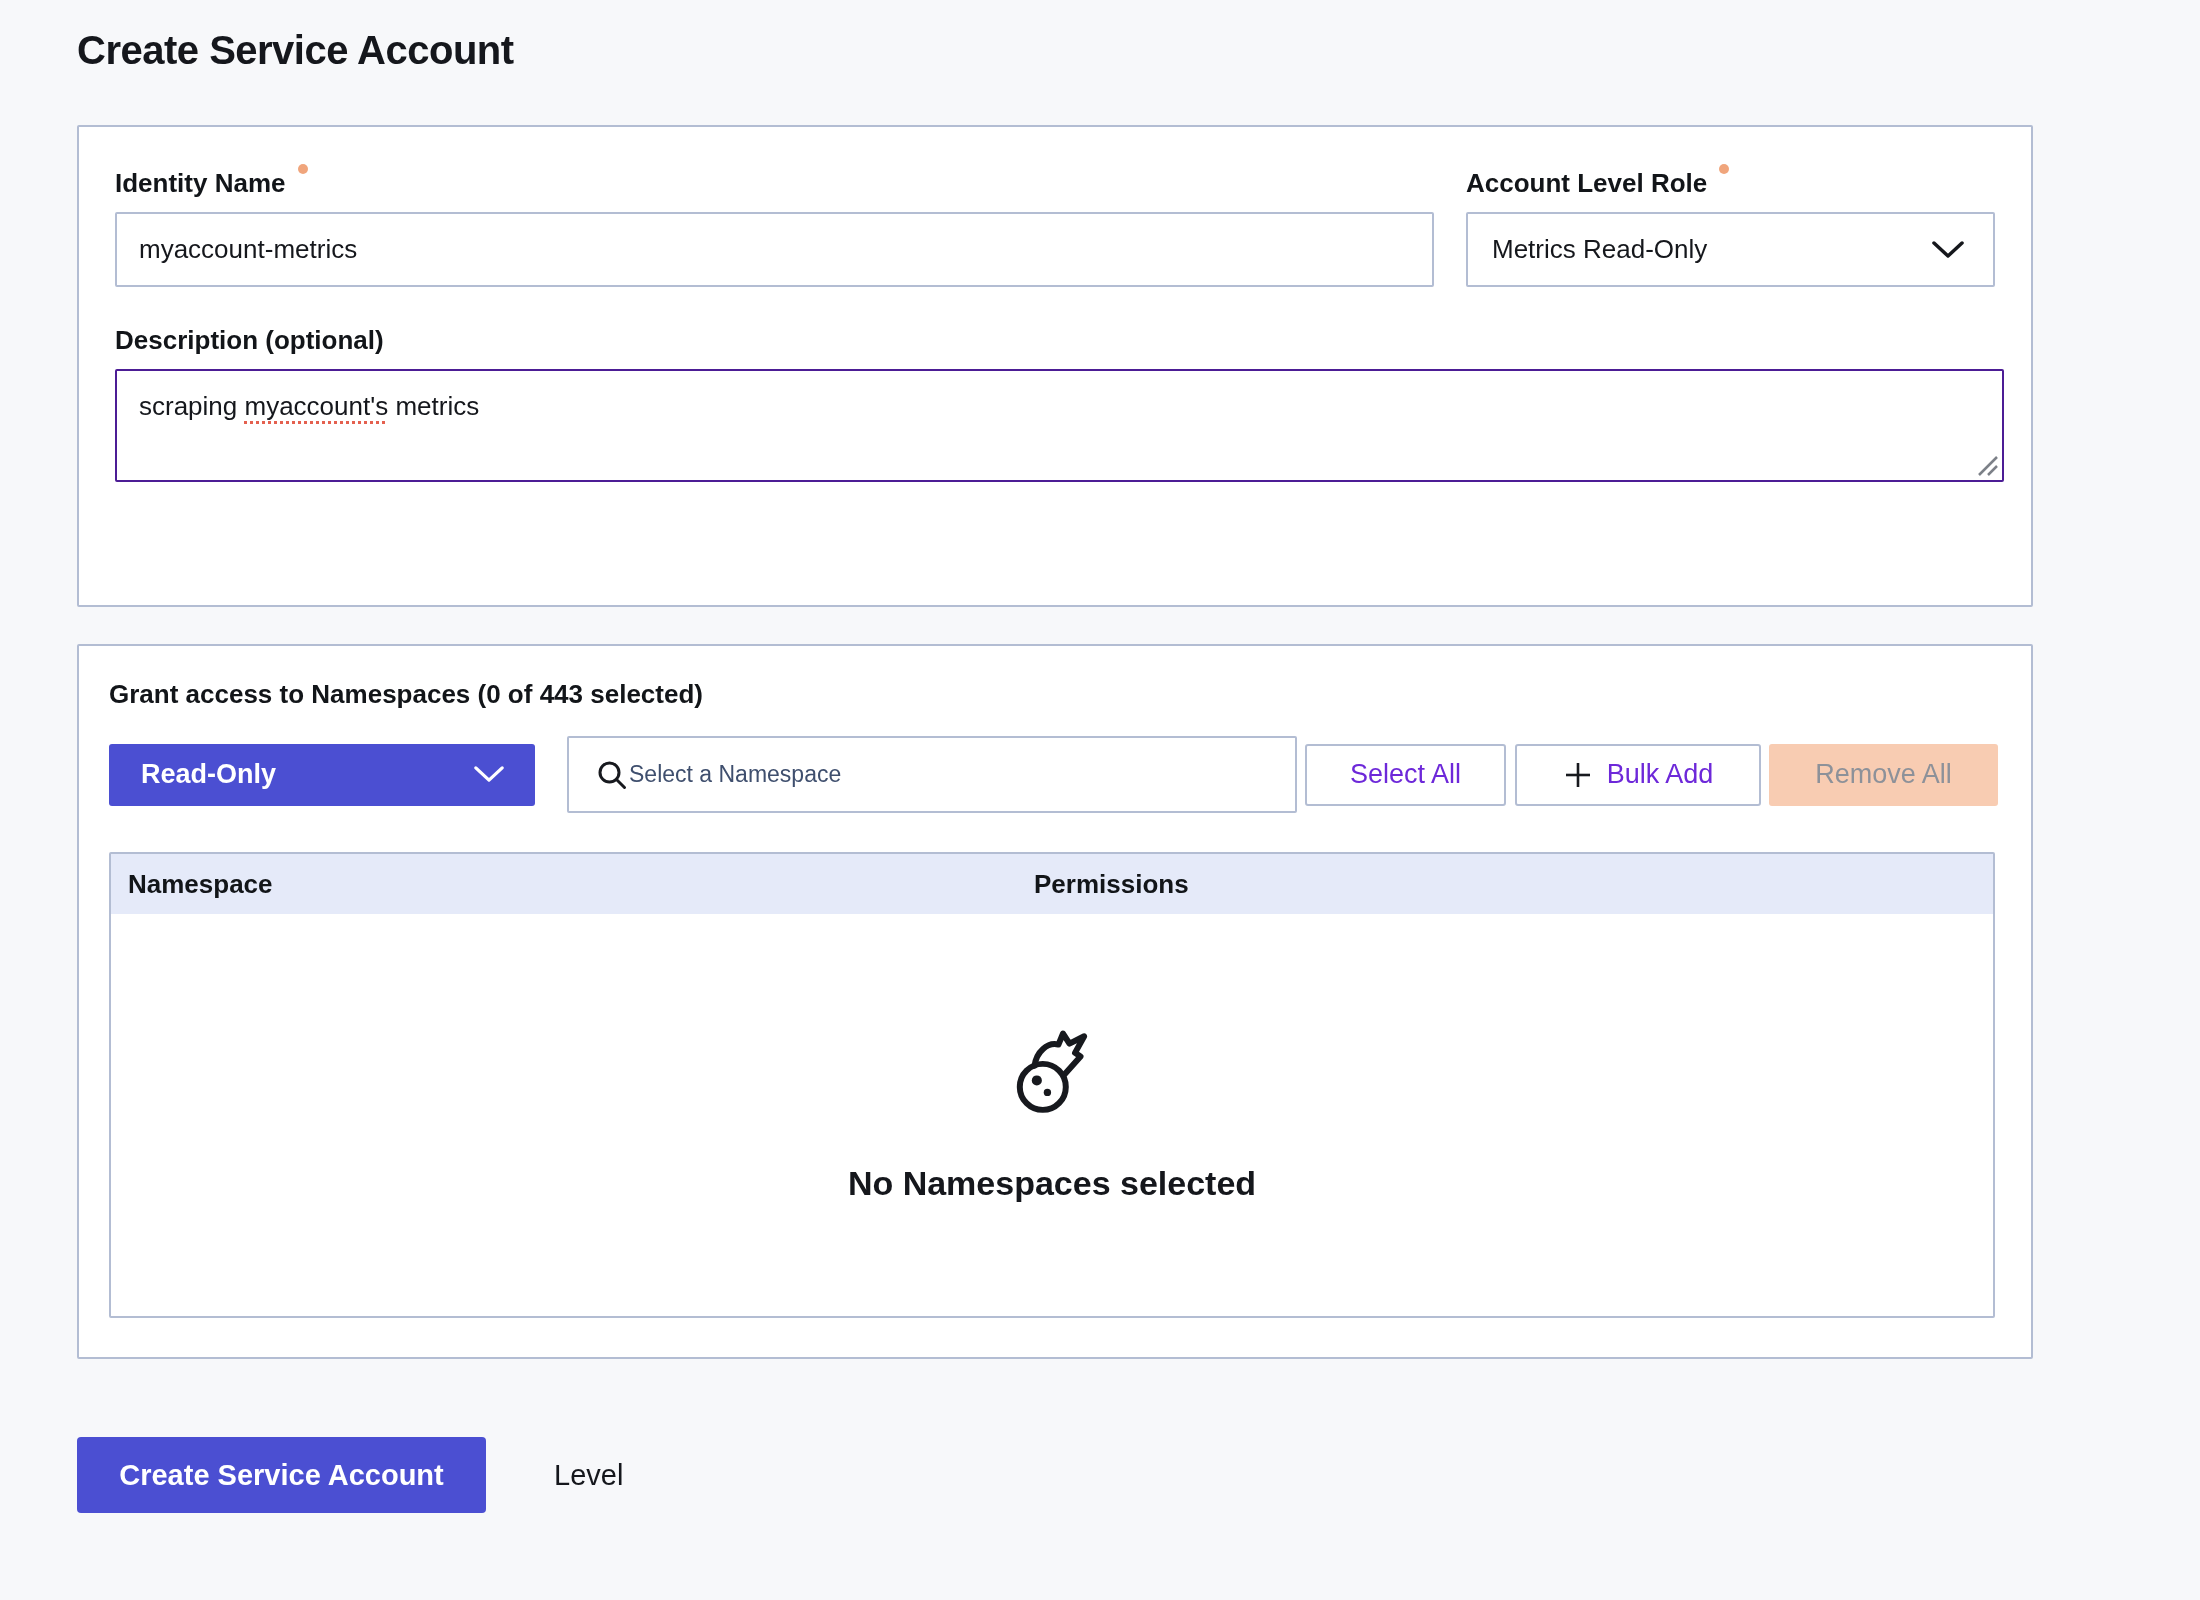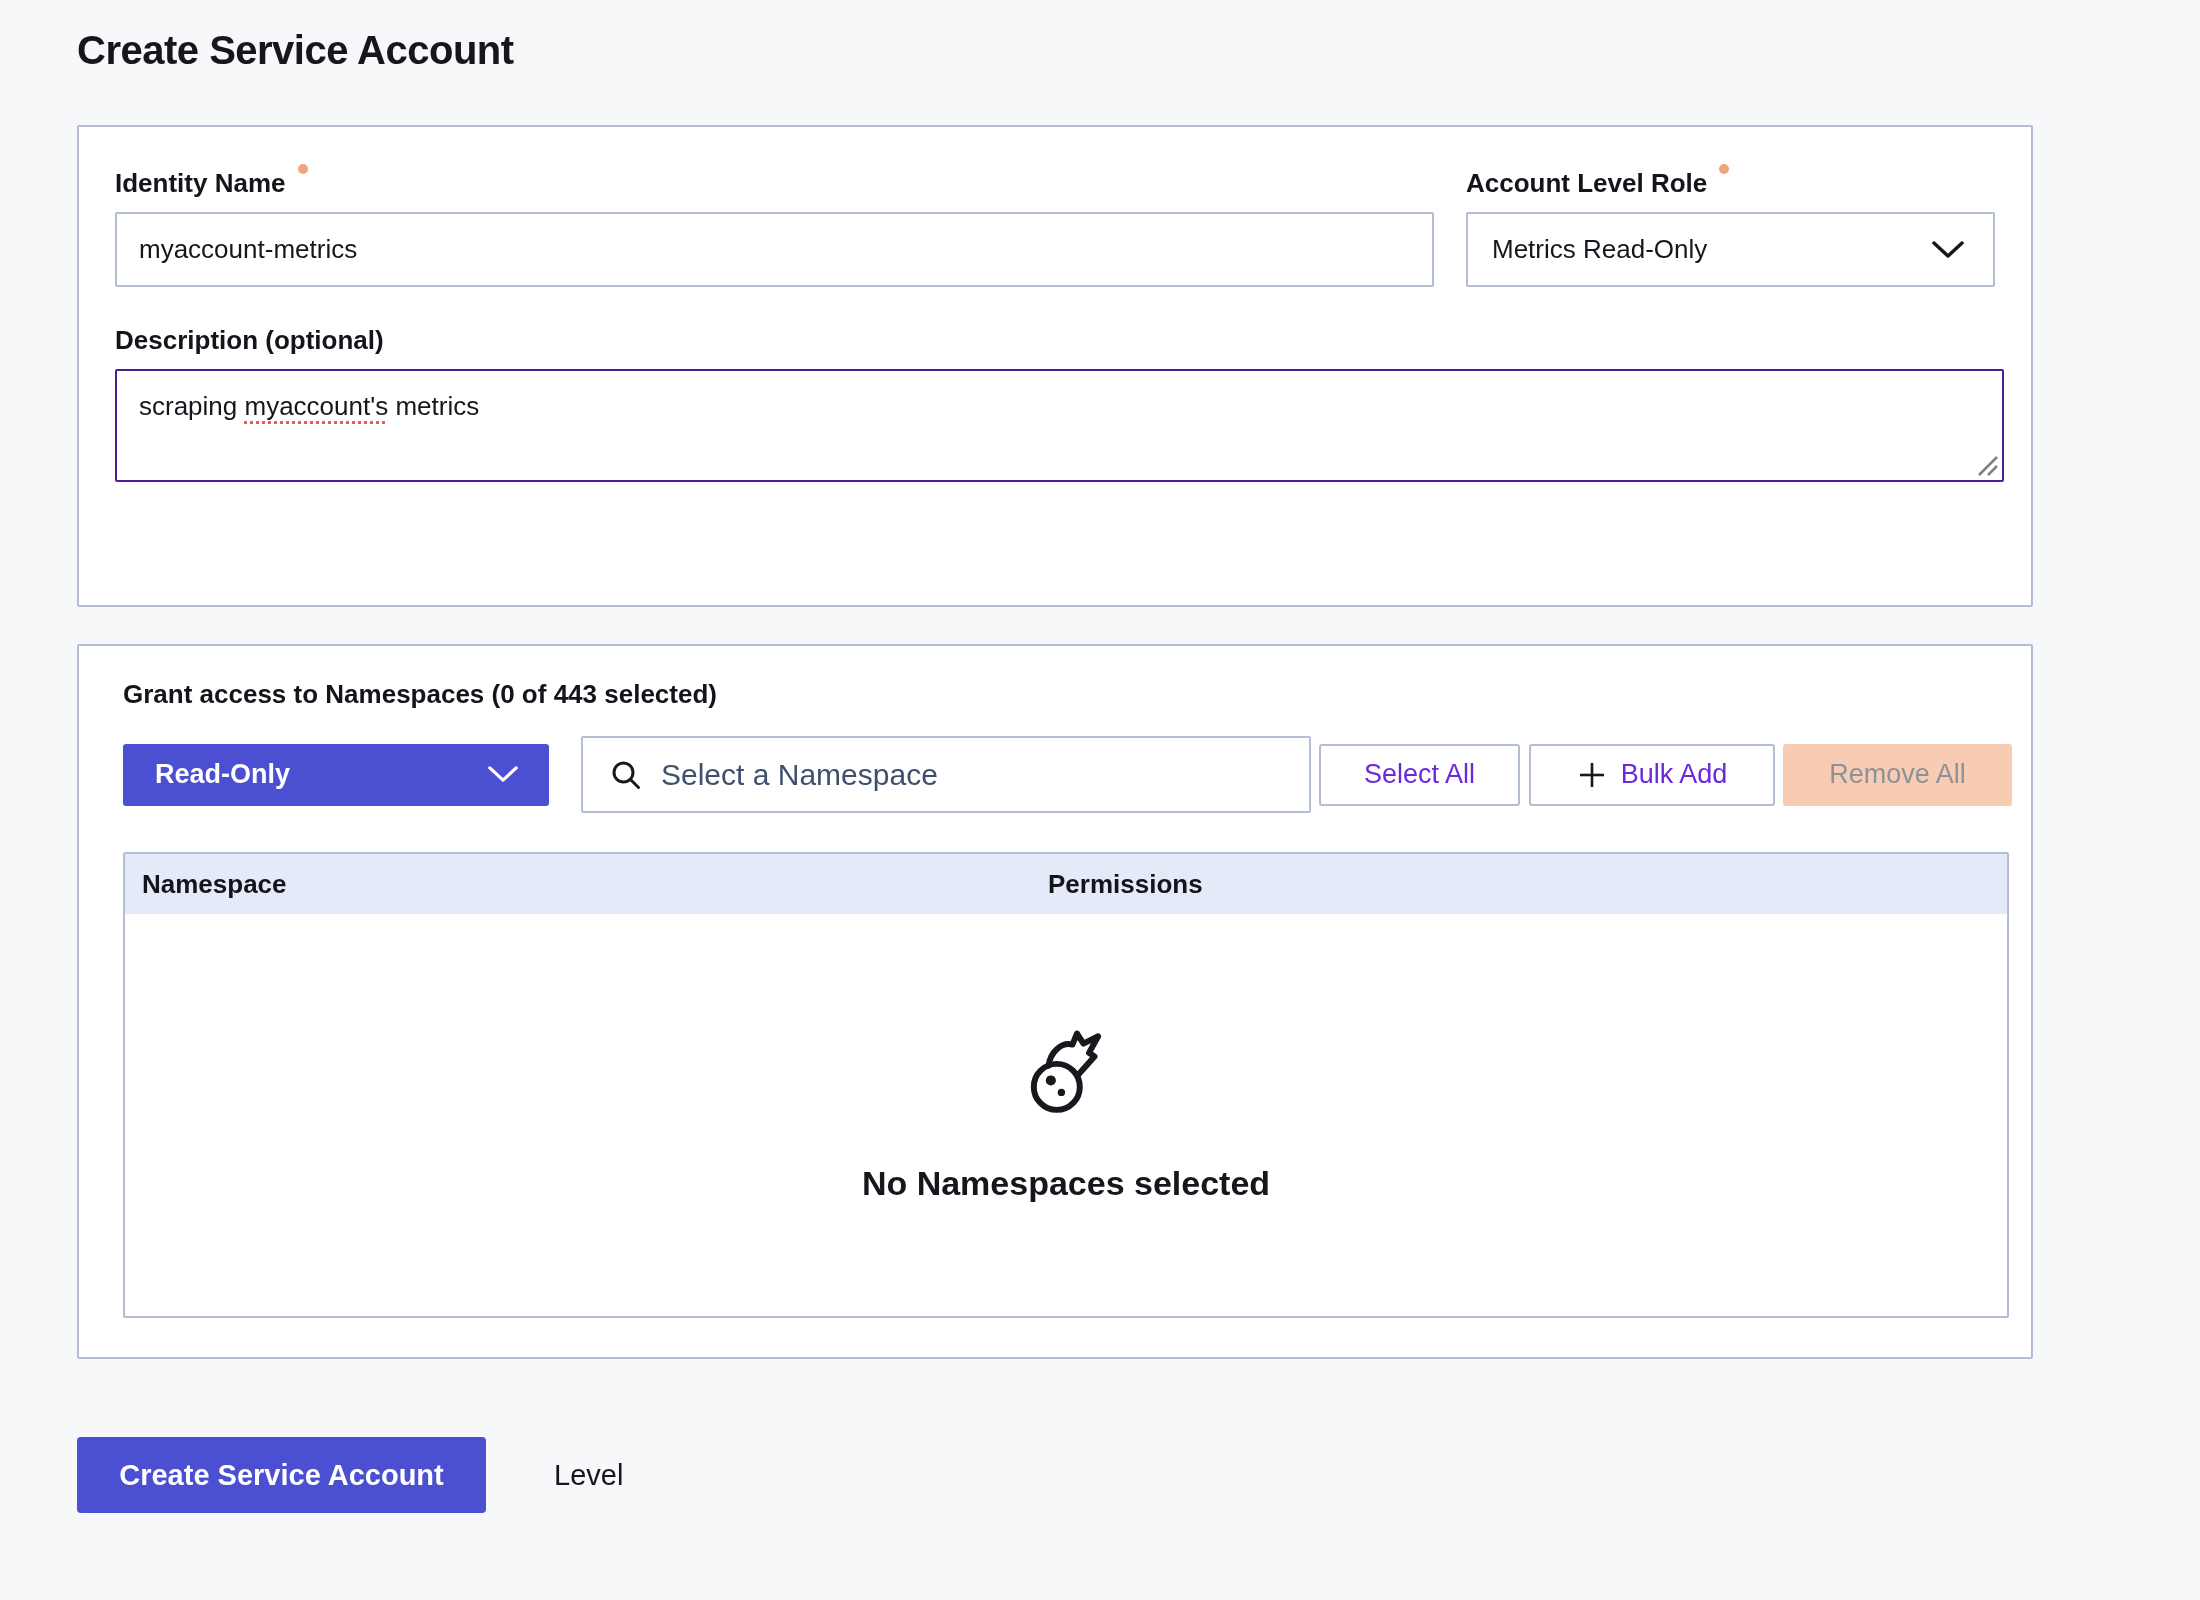--- a/index.html
+++ b/index.html
@@ -23,21 +23,21 @@
 
   .card {
     position: absolute;
     left: 77px;
     width: 1956px;
     background: #ffffff;
     border: 2px solid #b3bdd3;
     border-radius: 2px;
   }
   .card-identity { top: 125px; height: 482px; padding: 0 36px; }
-  .card-namespaces { top: 644px; height: 715px; padding: 0 44px; }
+  .card-namespaces { top: 644px; height: 715px; padding: 0 30px; }
 
   .field-label {
     display: flex;
     align-items: flex-start;
     font-size: 26px;
     font-weight: 600;
     color: #121519;
     line-height: 30px;
   }
   .required-dot {
@@ -150,23 +150,22 @@
     border-radius: 2px;
     background: #fff;
     display: flex;
     align-items: center;
     padding: 0 18px 0 26px;
   }
   .search-wrap input {
     border: none;
     outline: none;
     font-family: inherit;
-    font-size: 30px;
+    font-size: 23px;
     color: #0f766e;
-    margin-left: 18px;
     flex: 1;
     background: transparent;
   }
   .search-wrap input::placeholder { color: #3f4f6e; opacity: 1; }
   .btn-outline {
     background: #fff;
     border: 2px solid #b3bdd3;
     color: #6d28d9;
     font-weight: 500;
   }

